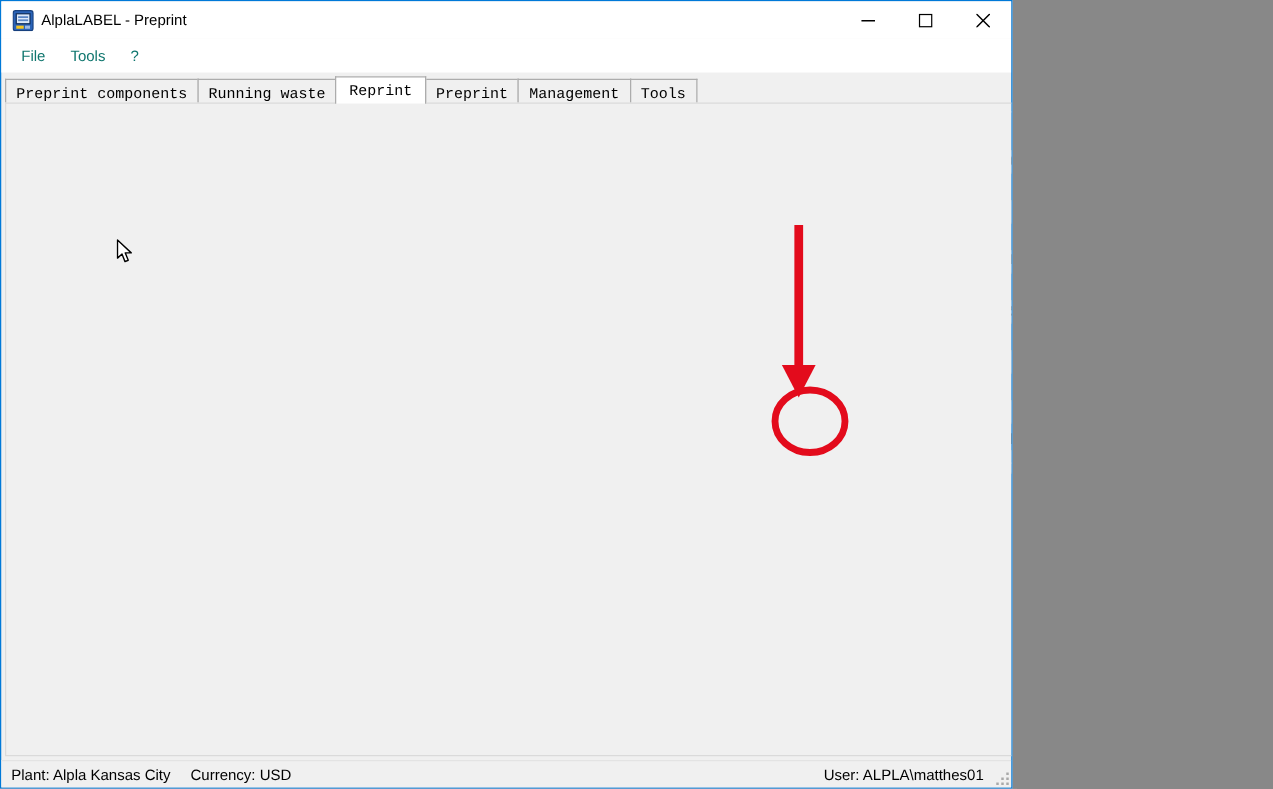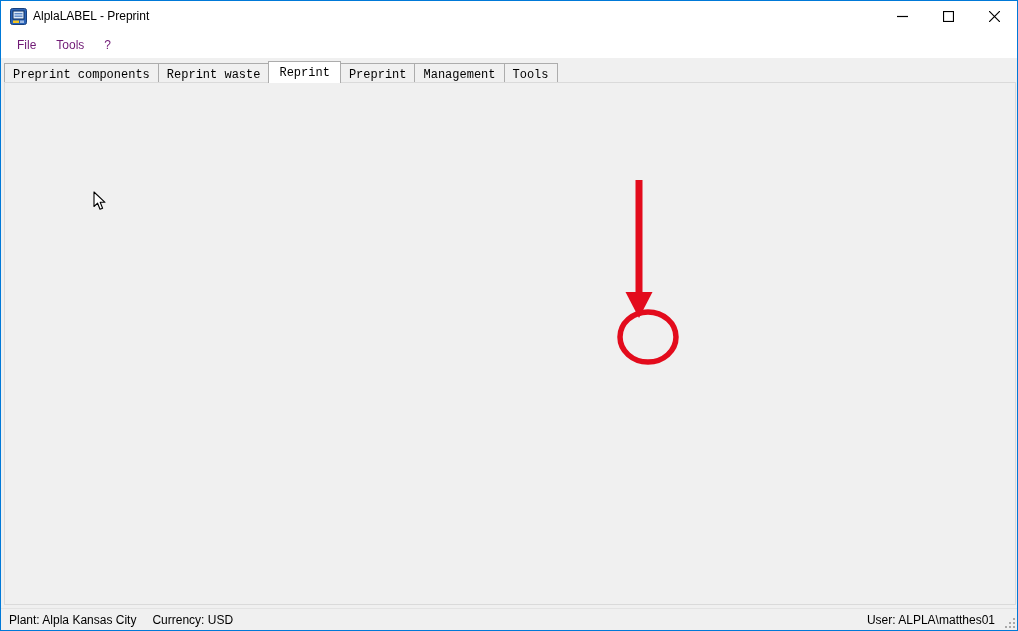--- a/index.html
+++ b/index.html
@@ -1,35 +1,35 @@
 <!DOCTYPE html>
 <html><head>
 <meta charset="utf-8">
 <style>
   * { margin:0; padding:0; box-sizing:border-box; }
   html,body { width:1018px; height:631px; background:#888; }
   body { font-family:"Liberation Sans", sans-serif; font-size:12px; color:#000; }
 
-  .window { position:relative; width:1018px; height:631px; background:#f0f0f0;
+  .window { position:relative; width:810px; height:631px; background:#f0f0f0;
             border:1px solid #0079d8; overflow:hidden; }
 
   
   .titlebar { position:absolute; left:0; top:0; width:100%; height:30px; background:#fff;
               display:flex; align-items:center; }
   .app-icon { width:17px; height:17px; margin-left:9px; display:inline-block; }
   .title-text { margin-left:6px; font-size:12px; color:#000; }
   .win-controls { position:absolute; right:0; top:0; height:30px; display:flex; }
   .win-btn { width:46px; height:30px; display:flex; align-items:center; justify-content:center;
              font-size:13px; color:#111; cursor:default; }
   .win-btn svg { display:block; }
 
   
   .menubar { position:absolute; left:0; top:30px; width:100%; height:27px; background:#fff;
              display:flex; align-items:center; padding-left:6px; }
-  .menu-item { padding:4px 10px; color:#701a75; }
+  .menu-item { padding:4px 10px; color:#0f766e; }
 
   
   .tabstrip { position:absolute; left:3px; top:60px; width:1012px; height:22px;
               display:flex; align-items:flex-end;font-family:Liberation Mono, monospace; }
   .tab { height:20px; padding:2px 8px 0 8px; background:#f0f0f0; border:1px solid #acacac;
          border-bottom:none; margin-right:-1px; display:flex; align-items:center; color:#000; }
   .tab.active { height:22px; background:#fff; position:relative; z-index:3; padding:0 10px; }
 
   .tabpage { position:absolute; left:3px; top:81px; width:1012px; height:523px;
              background:#f0f0f0; border:1px solid #dadada; z-index:1; }
@@ -144,21 +144,21 @@
   </div>
 
   <div class="menubar">
     <span class="menu-item">File</span>
     <span class="menu-item">Tools</span>
     <span class="menu-item">?</span>
   </div>
 
   <div class="tabstrip">
     <div class="tab">Preprint components</div>
-    <div class="tab">Reprint waste</div>
+    <div class="tab">Running waste</div>
     <div class="tab active">Reprint</div>
     <div class="tab">Preprint</div>
     <div class="tab">Management</div>
     <div class="tab">Tools</div>
   </div>
 
   <div class="tabpage"></div>
 
   <div class="groupbox" style="left:14px; top:88px; width:654px; height:149px;">
     <span class="legend">Search</span>

